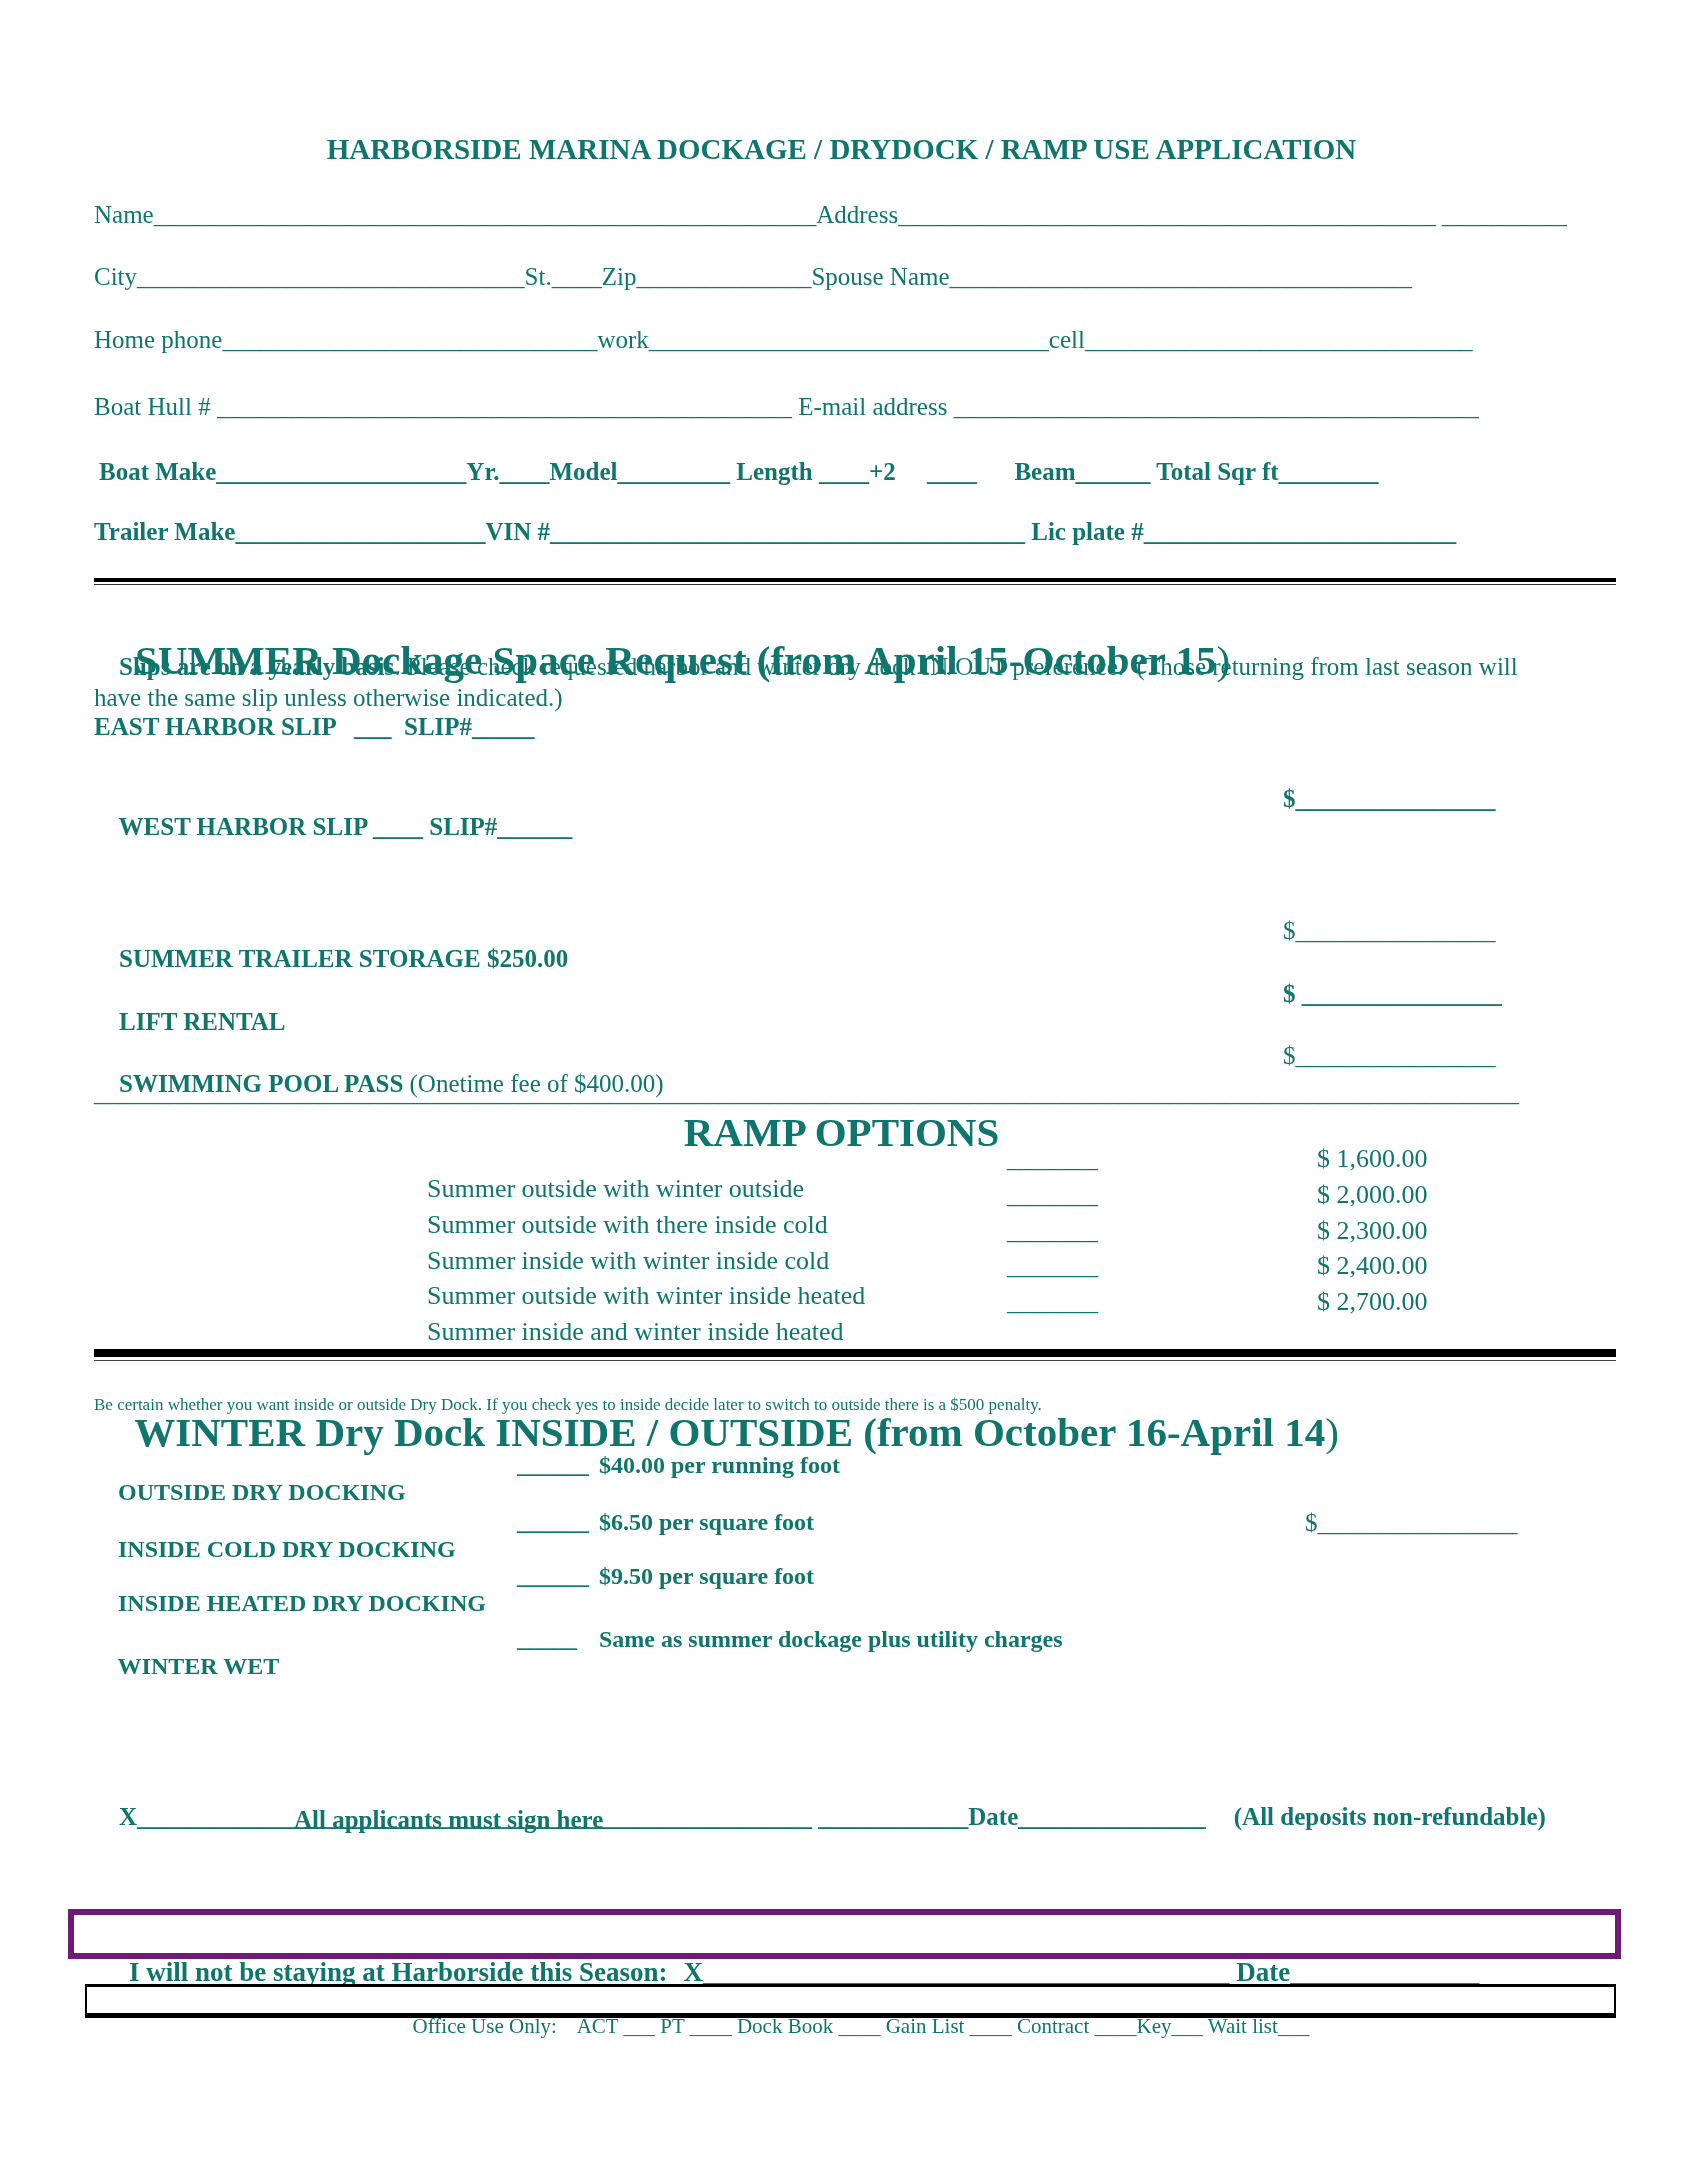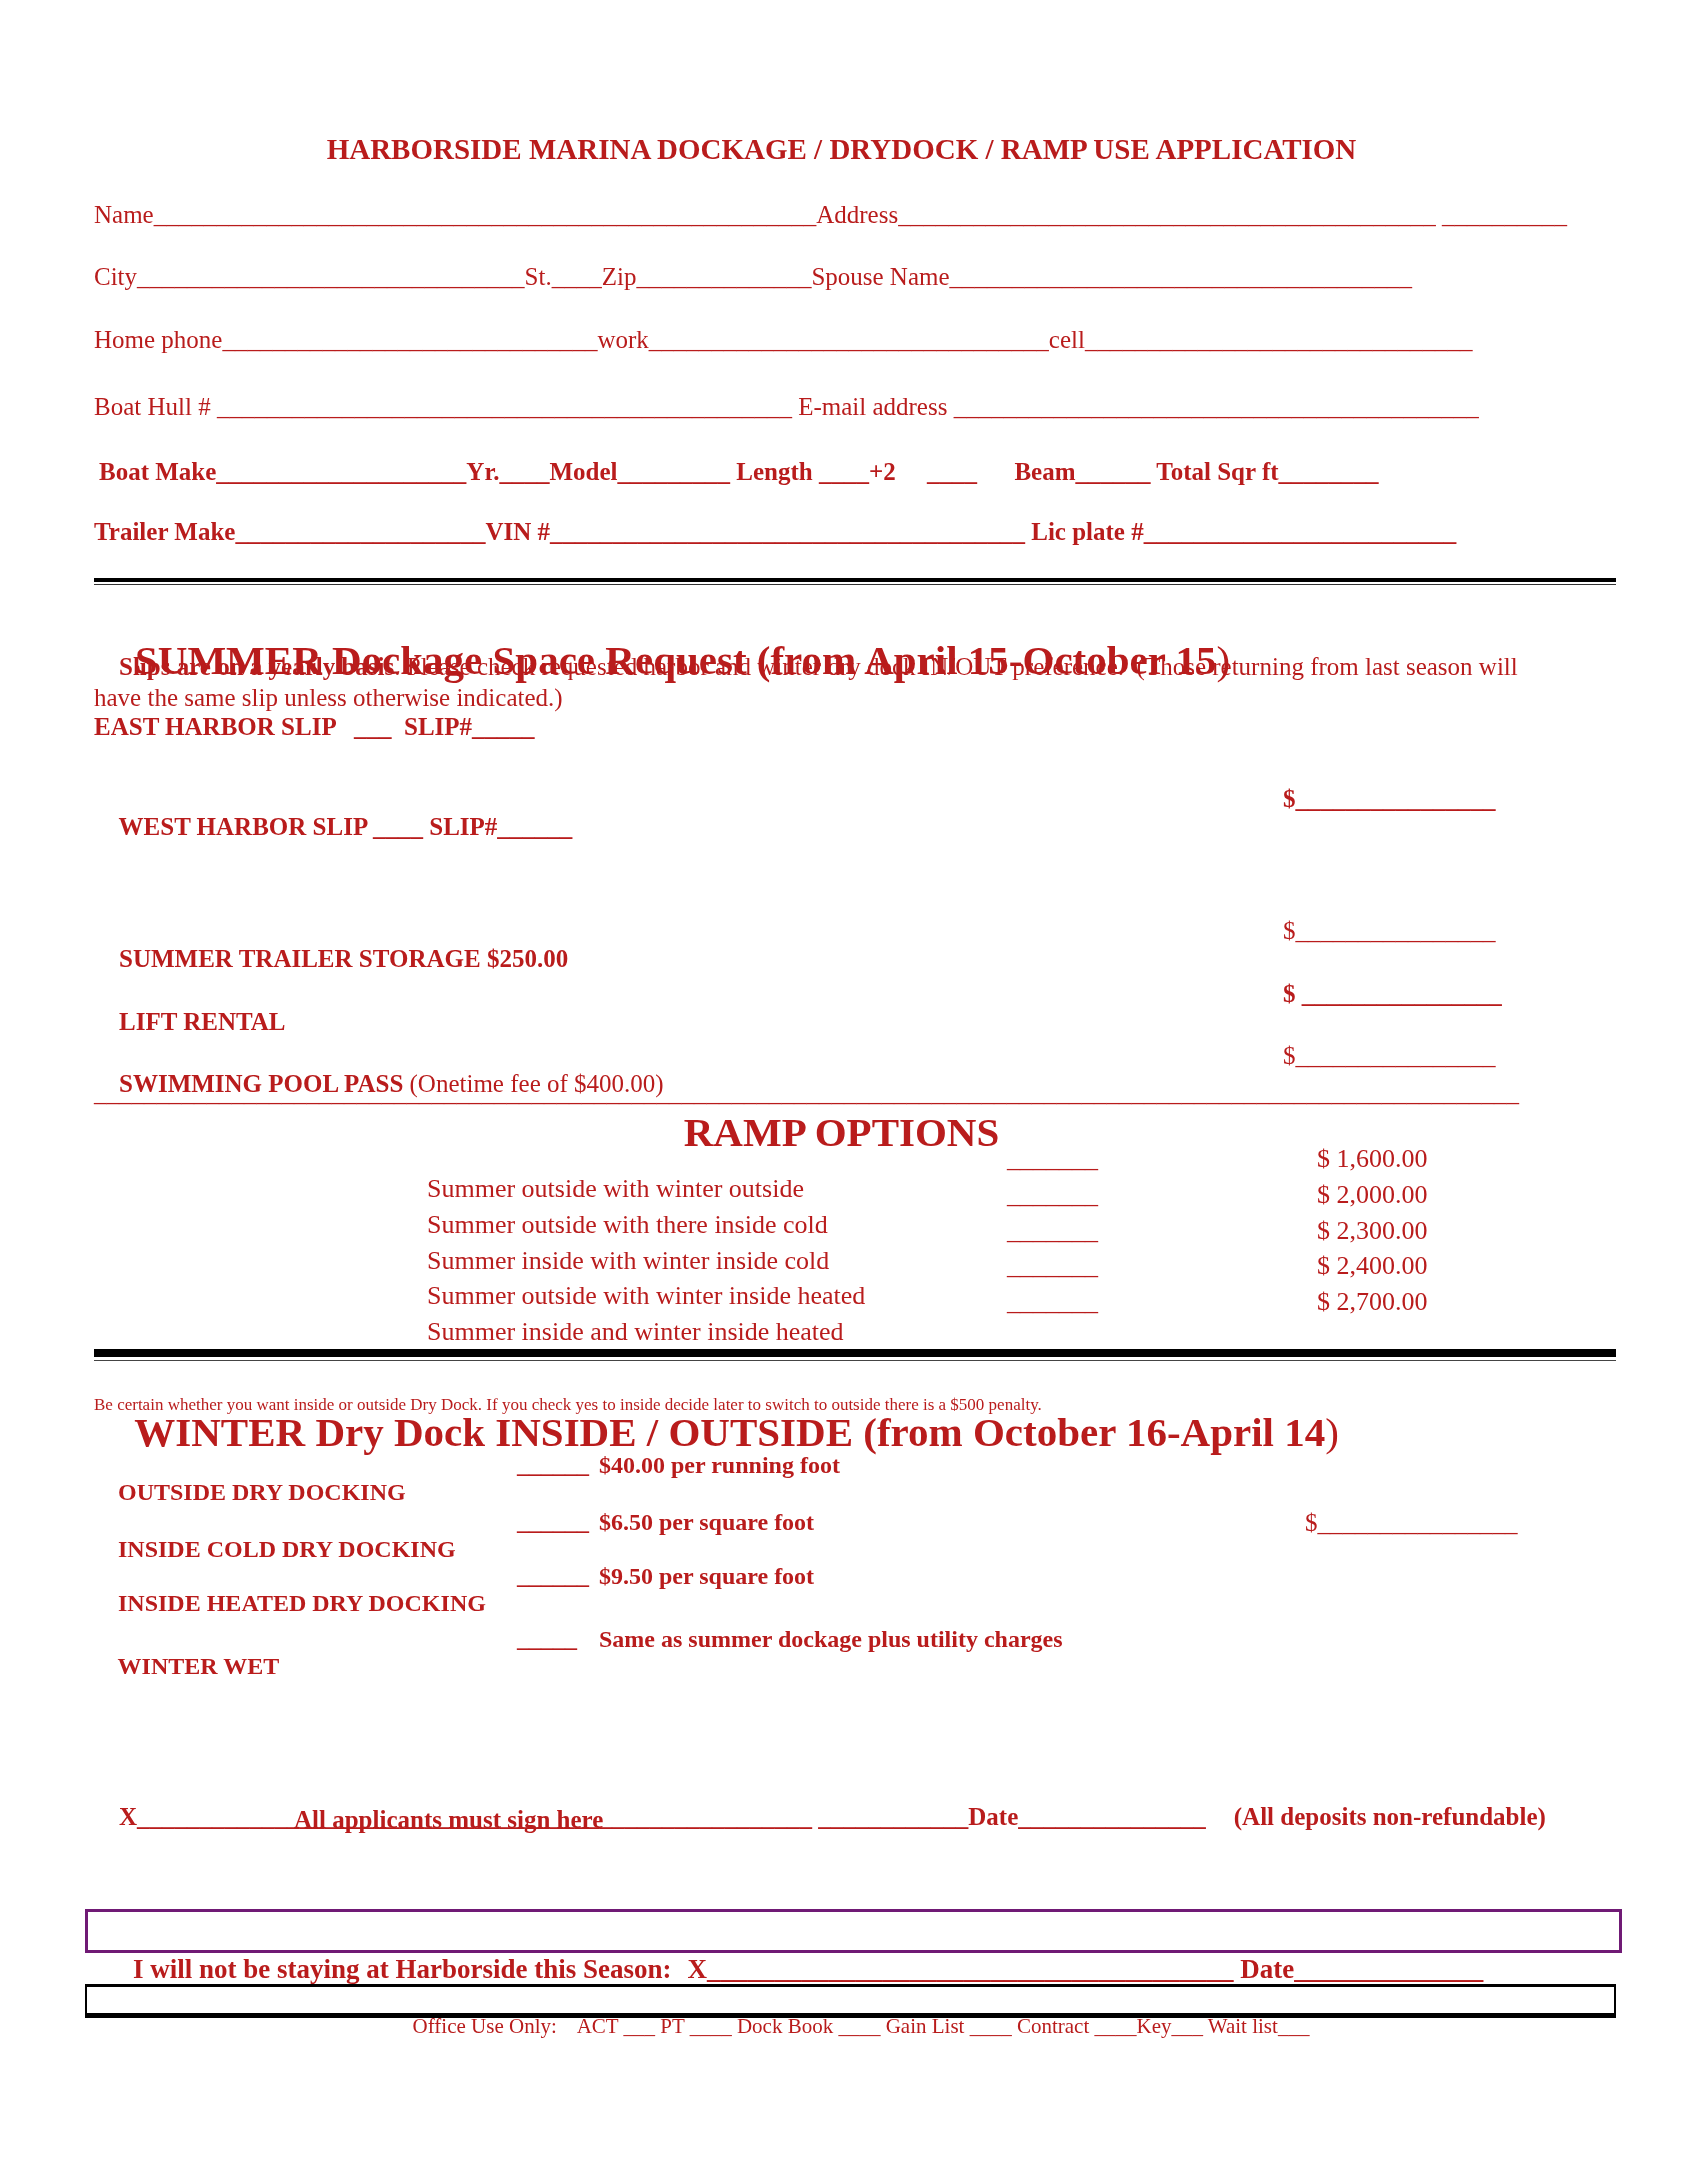--- a/index.html
+++ b/index.html
@@ -1,17 +1,17 @@
 <!DOCTYPE html>
 <html><head>
 <meta charset="utf-8">
 <style>
   html,body{margin:0;padding:0;background:#fff;}
   .page{
-    position:relative;width:1683px;height:2178px;background:#ffffff;color:#b91c1c;
+    position:relative;width:1683px;height:2178px;background:#ffffff;color:#0f766e;
     font-family:"Liberation Serif","DejaVu Serif",serif;overflow:hidden;
   }
   .abs{position:absolute;white-space:pre;}
   .b{font-weight:700;}
   .r{font-weight:400;}
   .u{text-decoration:underline;}
   .fs21{font-size:21px;}
   .fs23{font-size:17px;}
   .fs24{font-size:24px;}
   .fs25{font-size:25px;}
@@ -23,22 +23,22 @@
   .amt{position:absolute;left:1189px;top:0;}
   .rule-double{position:absolute;left:94px;width:1522px;height:2px;border-top:4px solid #000;border-bottom:1px solid #333;}
   .rule-thick{position:absolute;left:94px;width:1522px;height:3px;border-top:8px solid #000;border-bottom:1px solid #444;}
   .rampline{position:absolute;left:401px;white-space:pre;}
   .rblank{position:absolute;left:606px;top:0;}
   .rprice{position:absolute;left:916px;top:0;}
   .wline{position:absolute;left:94px;white-space:pre;}
   .wblank{position:absolute;left:423px;top:0;}
   .wrate{position:absolute;left:505px;top:0;}
   .wamt{position:absolute;left:1211px;top:0;font-weight:400;font-size:25px;}
-  .box1{position:absolute;top:1909px;left:85px;width:1513px;height:38px;border:3px solid #701a75;
-        line-height:38px;padding-left:18px;white-space:pre;}
+  .box1{position:absolute;top:1909px;left:68px;width:1513px;height:38px;border:6px solid #701a75;
+        line-height:38px;padding-left:28px;white-space:pre;}
   .box2{position:absolute;top:1984px;left:85px;width:1527px;height:26px;line-height:26px;
         border-top:3px solid #000;border-bottom:5px solid #000;border-left:2px solid #000;border-right:2px solid #000;
         text-align:center;white-space:pre;}
 </style>
 </head>
 <body>
 
 <div class="page">
 
   <div class="abs fs29 b center" style="top:133px">HARBORSIDE MARINA DOCKAGE / DRYDOCK / RAMP USE APPLICATION</div>

